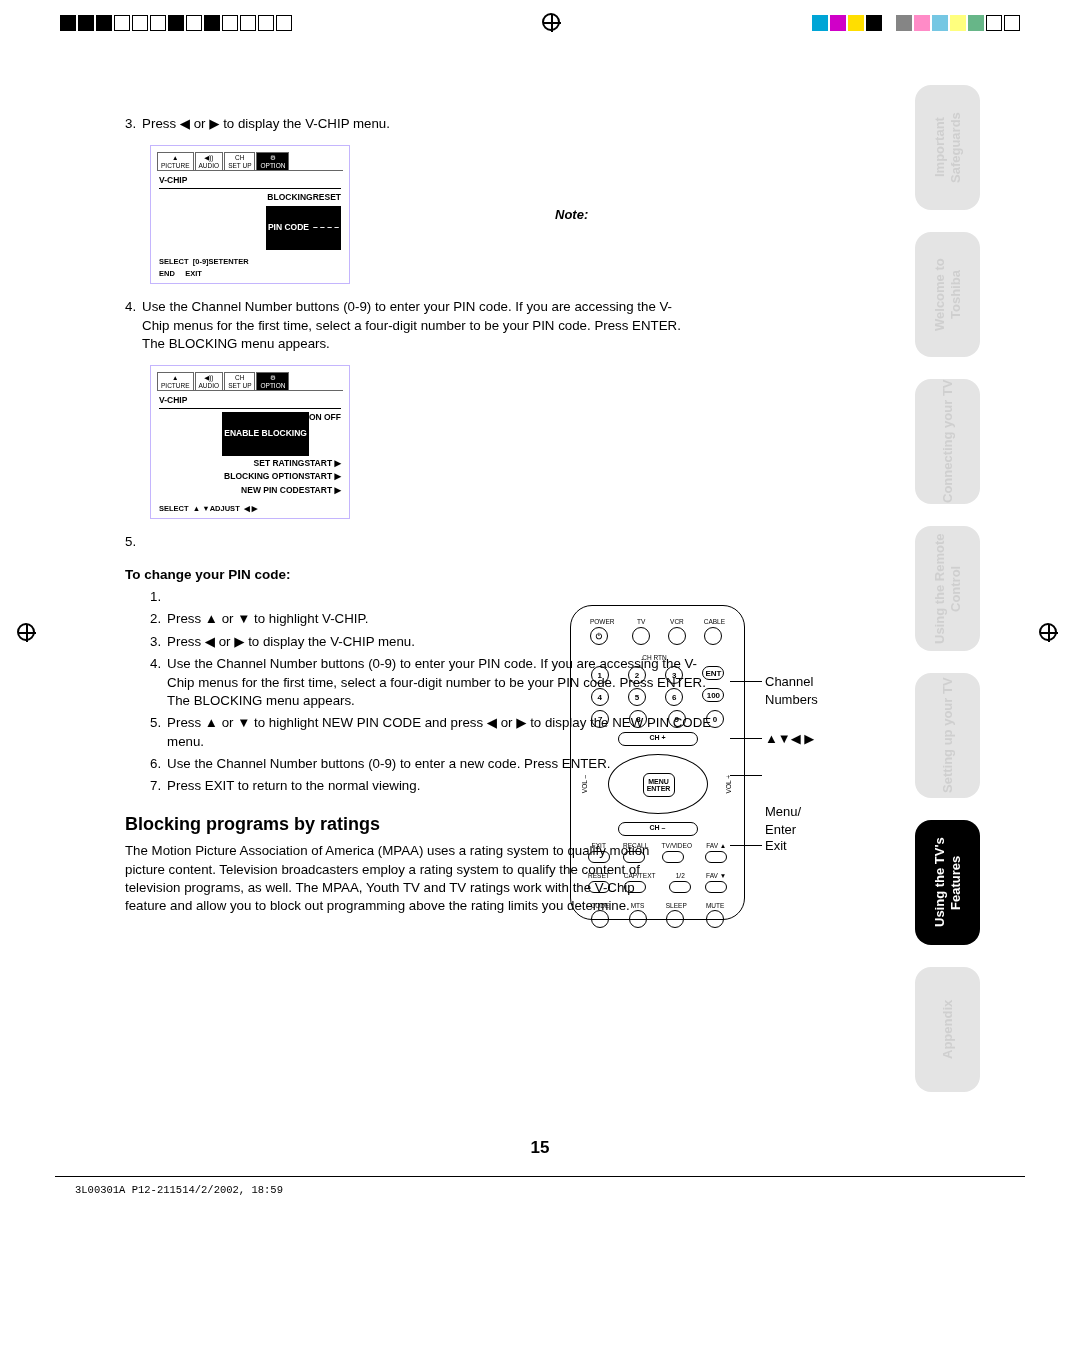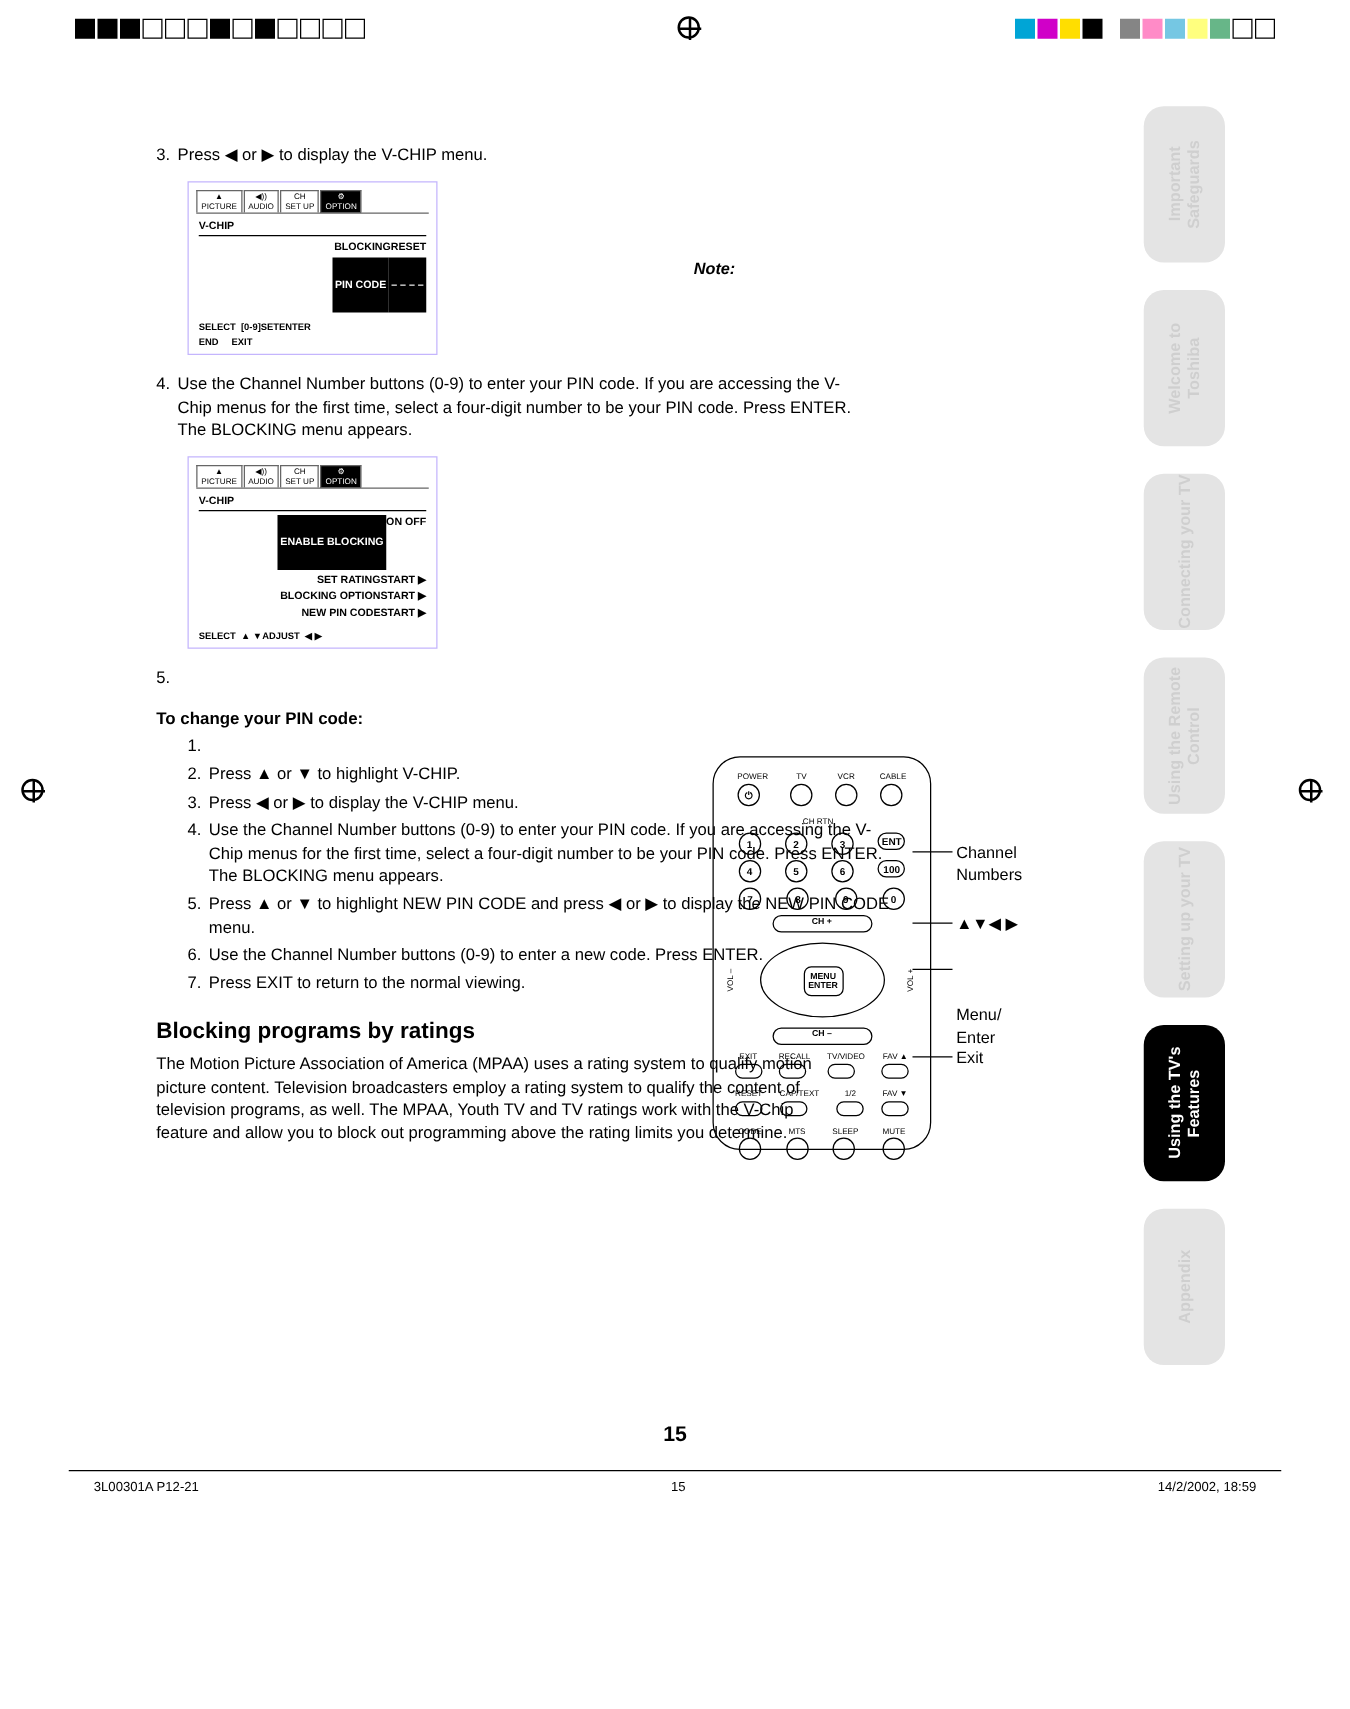--- a/index.html
+++ b/index.html
@@ -108,21 +108,21 @@
   .navpad .center{position:absolute;left:34px;top:18px;border:1px solid #000;border-radius:6px;width:32px;height:24px;font-size:7px;display:flex;flex-direction:column;align-items:center;justify-content:center;font-weight:bold;line-height:1}
   .chbar{border:1px solid #000;border-radius:10px;width:80px;height:14px;margin:0 auto;font-size:7px;font-weight:bold;text-align:center}
 
   .callout{position:absolute;font-size:13px}
   .callout .line{position:absolute;height:1px;background:#000}
 
   .pagenum{
     position:absolute;bottom:208px;left:0;right:0;text-align:center;font-weight:bold;font-size:17px;
   }
   .footer-info{
-    position:absolute;bottom:170px;left:75px;right:75px;display:flex;justify-content:space-between;font-size:10.5px;
+    position:absolute;bottom:170px;left:75px;right:75px;display:flex;font-size:10.5px;font-family:Liberation Mono, monospace;
   }
   .footer-rule{position:absolute;bottom:190px;left:55px;right:55px;height:1px;background:#000}
 
 </style>
 </head>
 <body>
 
 <div class="topbar">
   <div class="reg-left">
     <span class="sq blk"></span>

